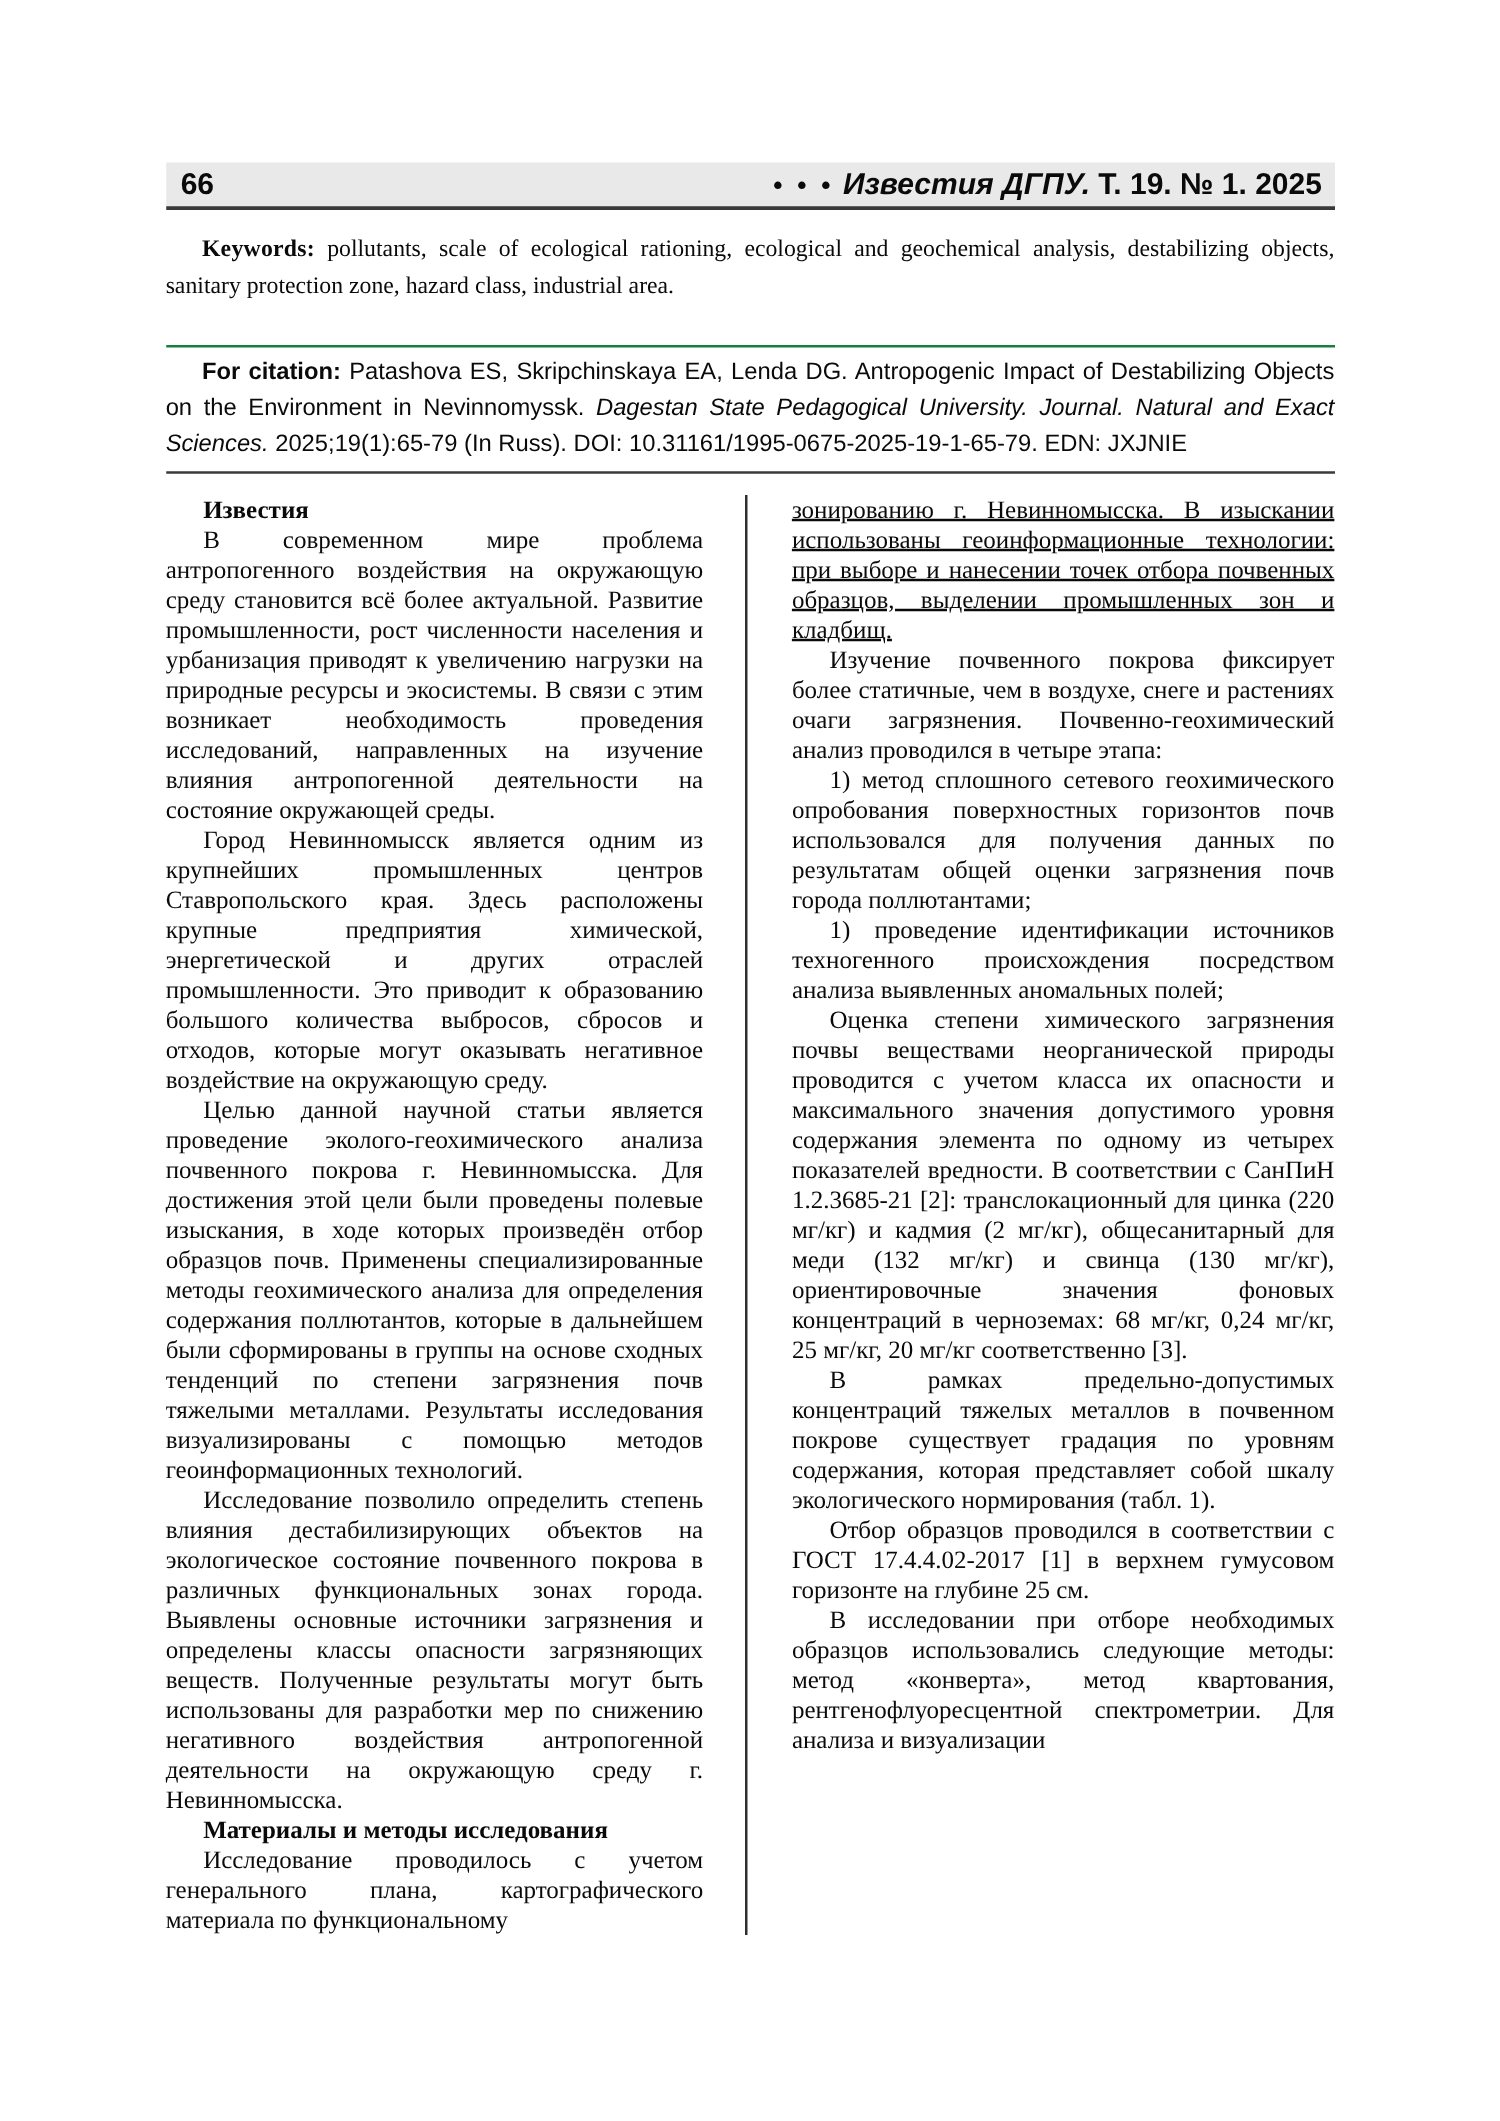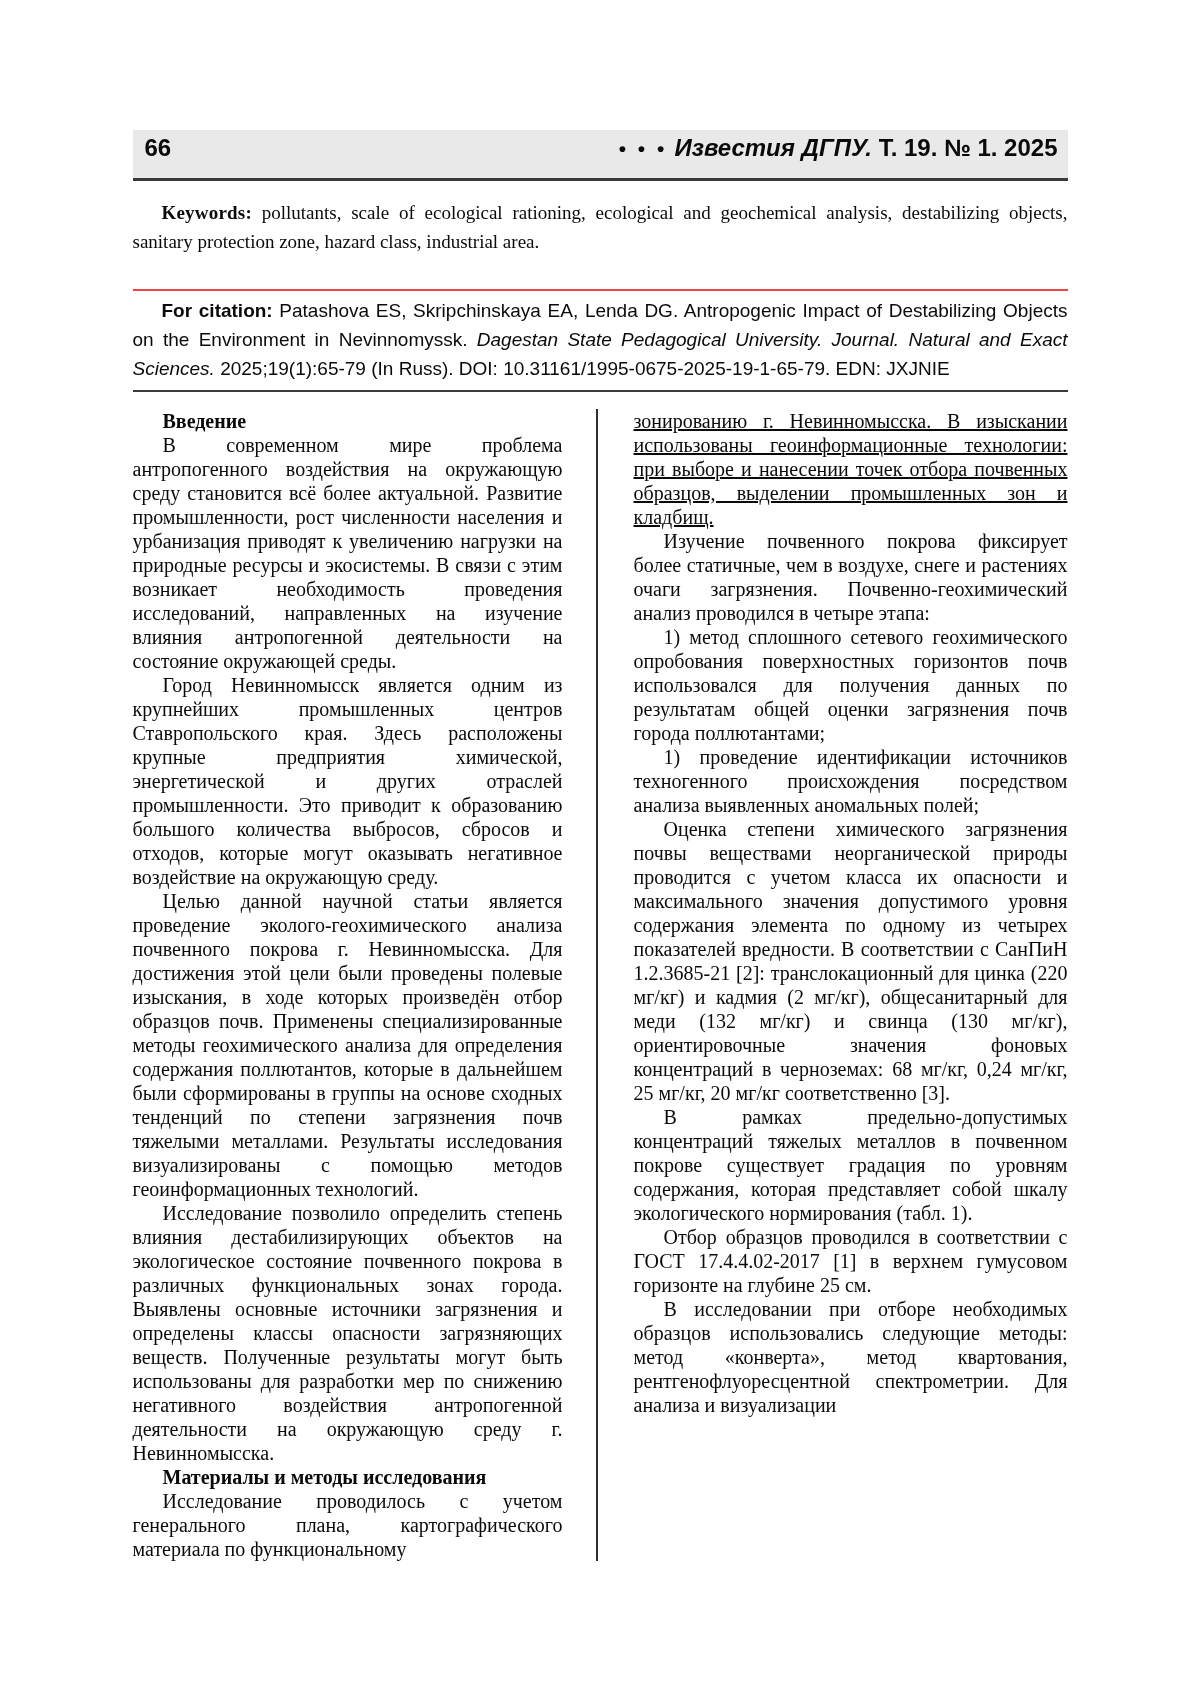--- a/index.html
+++ b/index.html
@@ -14,21 +14,21 @@
   }
   .page {
     width: 935px;
     margin: 0 auto;
     padding-top: 130px;
   }
   
   .header {
     background: #e9e9e9;
     border-bottom: 3px solid #3a3a3a;
-    padding: 4px 10px 16px 12px;
+    padding: 4px 10px 3px 12px;
     display: flex;
     justify-content: space-between;
     align-items: flex-start;
     font-family: "Liberation Sans", sans-serif;
   }
   .page-number {
     font-weight: bold;
     font-size: 24px;
     line-height: 27px;
   }
@@ -49,21 +49,21 @@
     font-family: Liberation Serif, serif;
     font-size: 19px;
     line-height: 29px;
     text-align: justify;
     text-indent: 29px;
   }
   .keywords b { letter-spacing: 0.2px; }
   
   .citation {
     margin-top: 33px;
-    border-top: 2px solid #ef4444;
+    border-top: 2px solid #15803d;
     border-bottom: 2px solid #3a3a3a;
     padding: 5px 0 7px 0;
     font-family: "Liberation Sans", sans-serif;
     font-size: 19px;
     line-height: 29px;
     text-align: justify;
     text-indent: 29px;
   }
   
   .columns {
@@ -106,21 +106,21 @@
     </div>
   </header>
 
   <p class="keywords"><b>Keywords:</b><span> pollutants, scale of ecological rationing, ecological and geochemical analysis, destabilizing objects, sanitary protection zone, hazard class, industrial area.</span></p>
 
   <div class="citation"><b>For citation:</b><span> Patashova ES, Skripchinskaya EA, Lenda DG. Antropogenic Impact of Destabilizing Objects on the Environment in Nevinnomyssk. </span><span class="it">Dagestan State Pedagogical University. Journal. Natural and Exact Sciences.</span><span> 2025;19(1):65-79 (In Russ). DOI: 10.31161/1995-0675-2025-19-1-65-79. EDN: JXJNIE</span></div>
 
   <div class="columns">
 
     <div class="col left">
-      <p class="heading">Введение</p>
+      <p class="heading">Известия</p>
       <p>В современном мире проблема антропогенного воздействия на окружающую среду становится всё более актуальной. Развитие промышленности, рост численности населения и урбанизация приводят к увеличению нагрузки на природные ресурсы и экосистемы. В связи с этим возникает необходимость проведения исследований, направленных на изучение влияния антропогенной деятельности на состояние окружающей среды.</p>
       <p>Город Невинномысск является одним из крупнейших промышленных центров Ставропольского края. Здесь расположены крупные предприятия химической, энергетической и других отраслей промышленности. Это приводит к образованию большого количества выбросов, сбросов и отходов, которые могут оказывать негативное воздействие на окружающую среду.</p>
       <p>Целью данной научной статьи является проведение эколого-геохимического анализа почвенного покрова г. Невинномысска. Для достижения этой цели были проведены полевые изыскания, в ходе которых произведён отбор образцов почв. Применены специализированные методы геохимического анализа для определения содержания поллютантов, которые в дальнейшем были сформированы в группы на основе сходных тенденций по степени загрязнения почв тяжелыми металлами. Результаты исследования визуализированы с помощью методов геоинформационных технологий.</p>
       <p>Исследование позволило определить степень влияния дестабилизирующих объектов на экологическое состояние почвенного покрова в различных функциональных зонах города. Выявлены основные источники загрязнения и определены классы опасности загрязняющих веществ. Полученные результаты могут быть использованы для разработки мер по снижению негативного воздействия антропогенной деятельности на окружающую среду г. Невинномысска.</p>
       <p class="heading">Материалы и методы исследования</p>
       <p>Исследование проводилось с учетом генерального плана, картографического материала по функциональному</p>
     </div>
 
     <div class="divider"></div>
 

